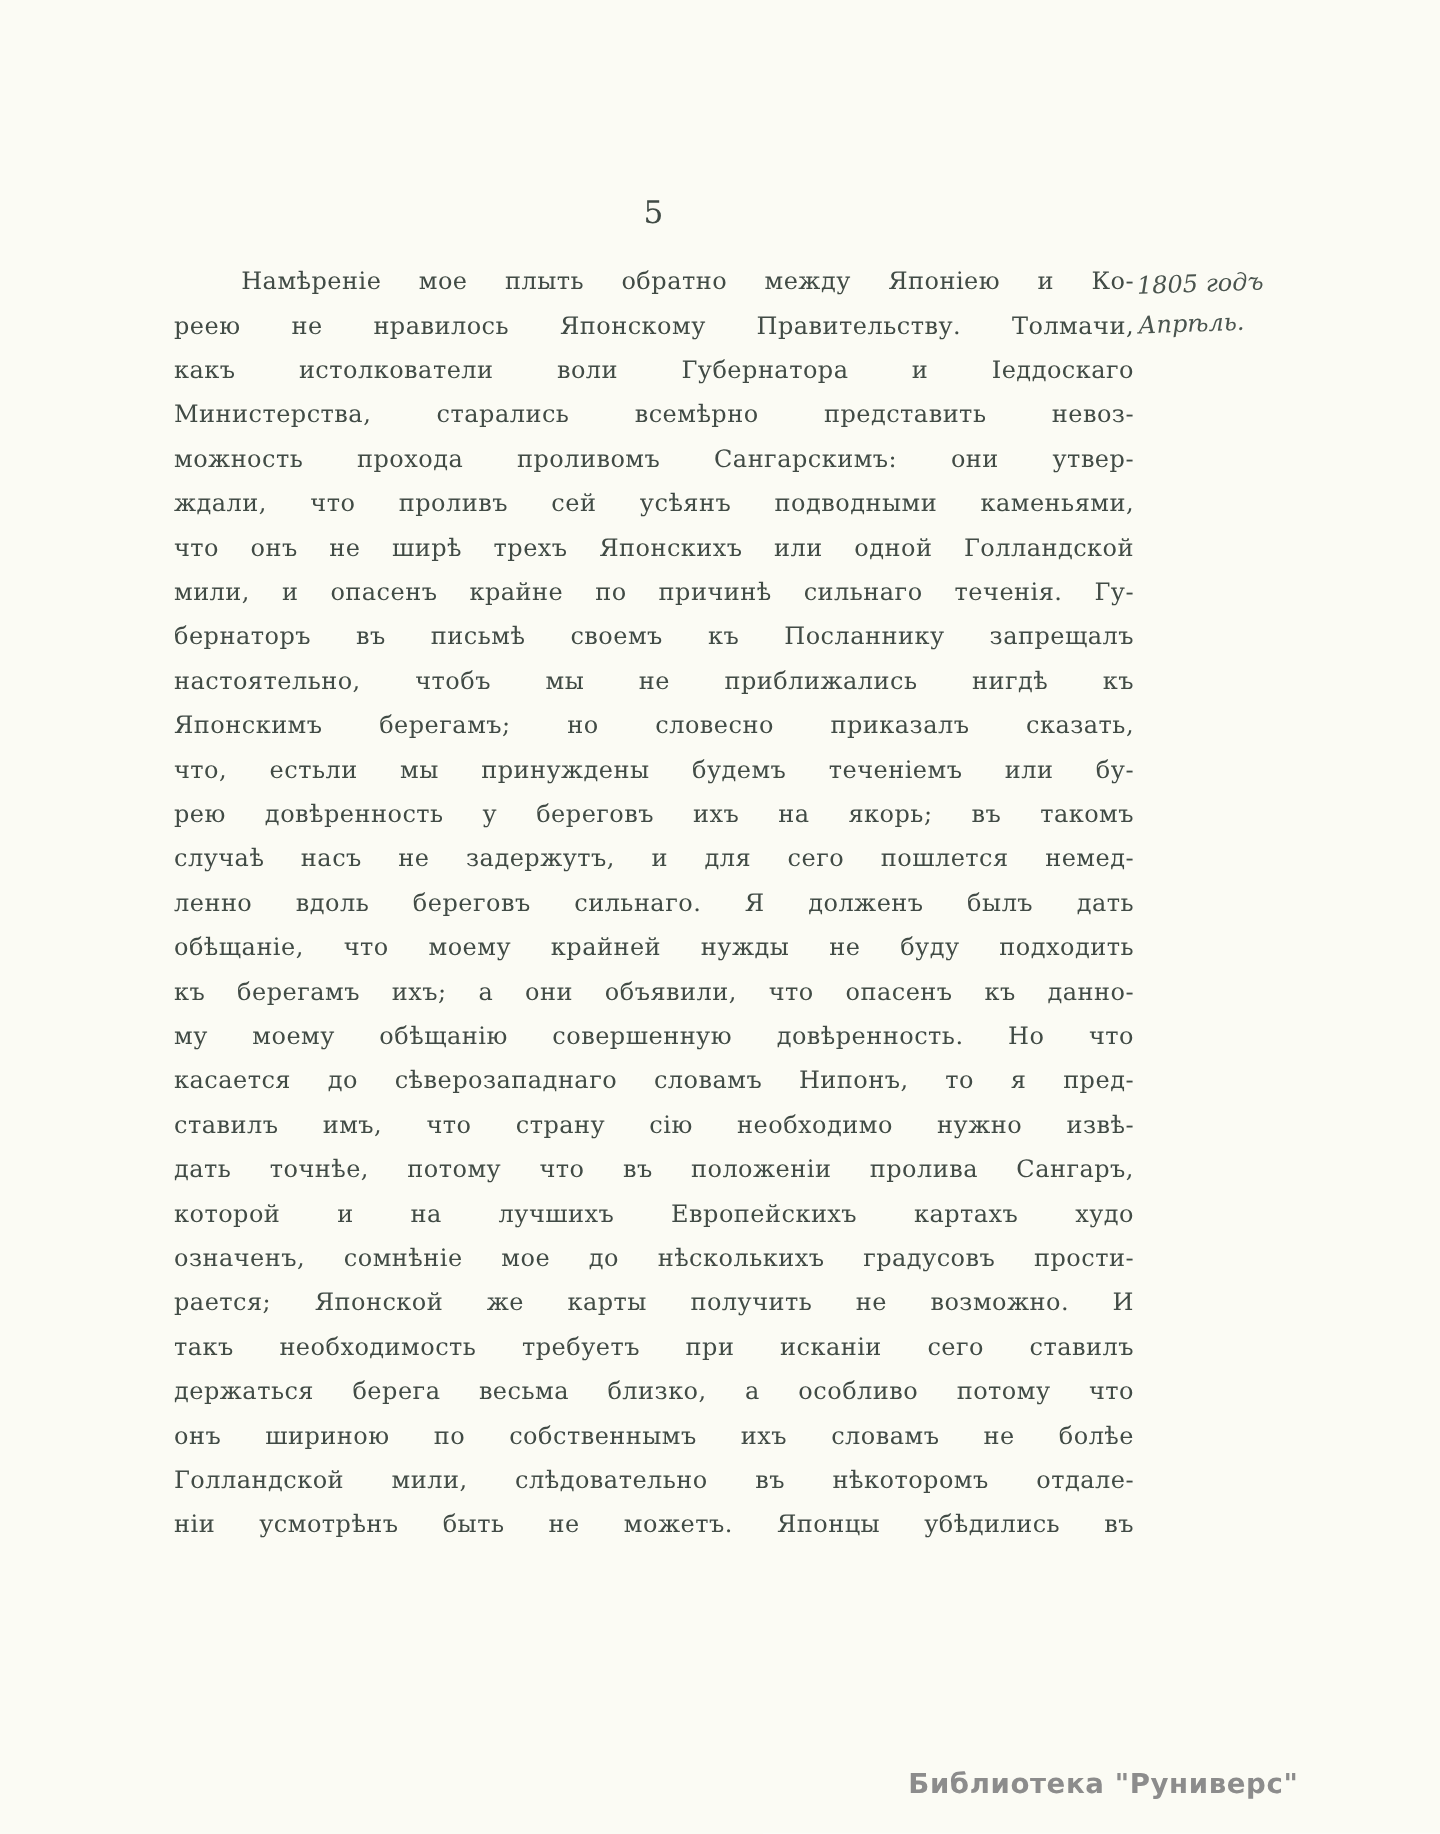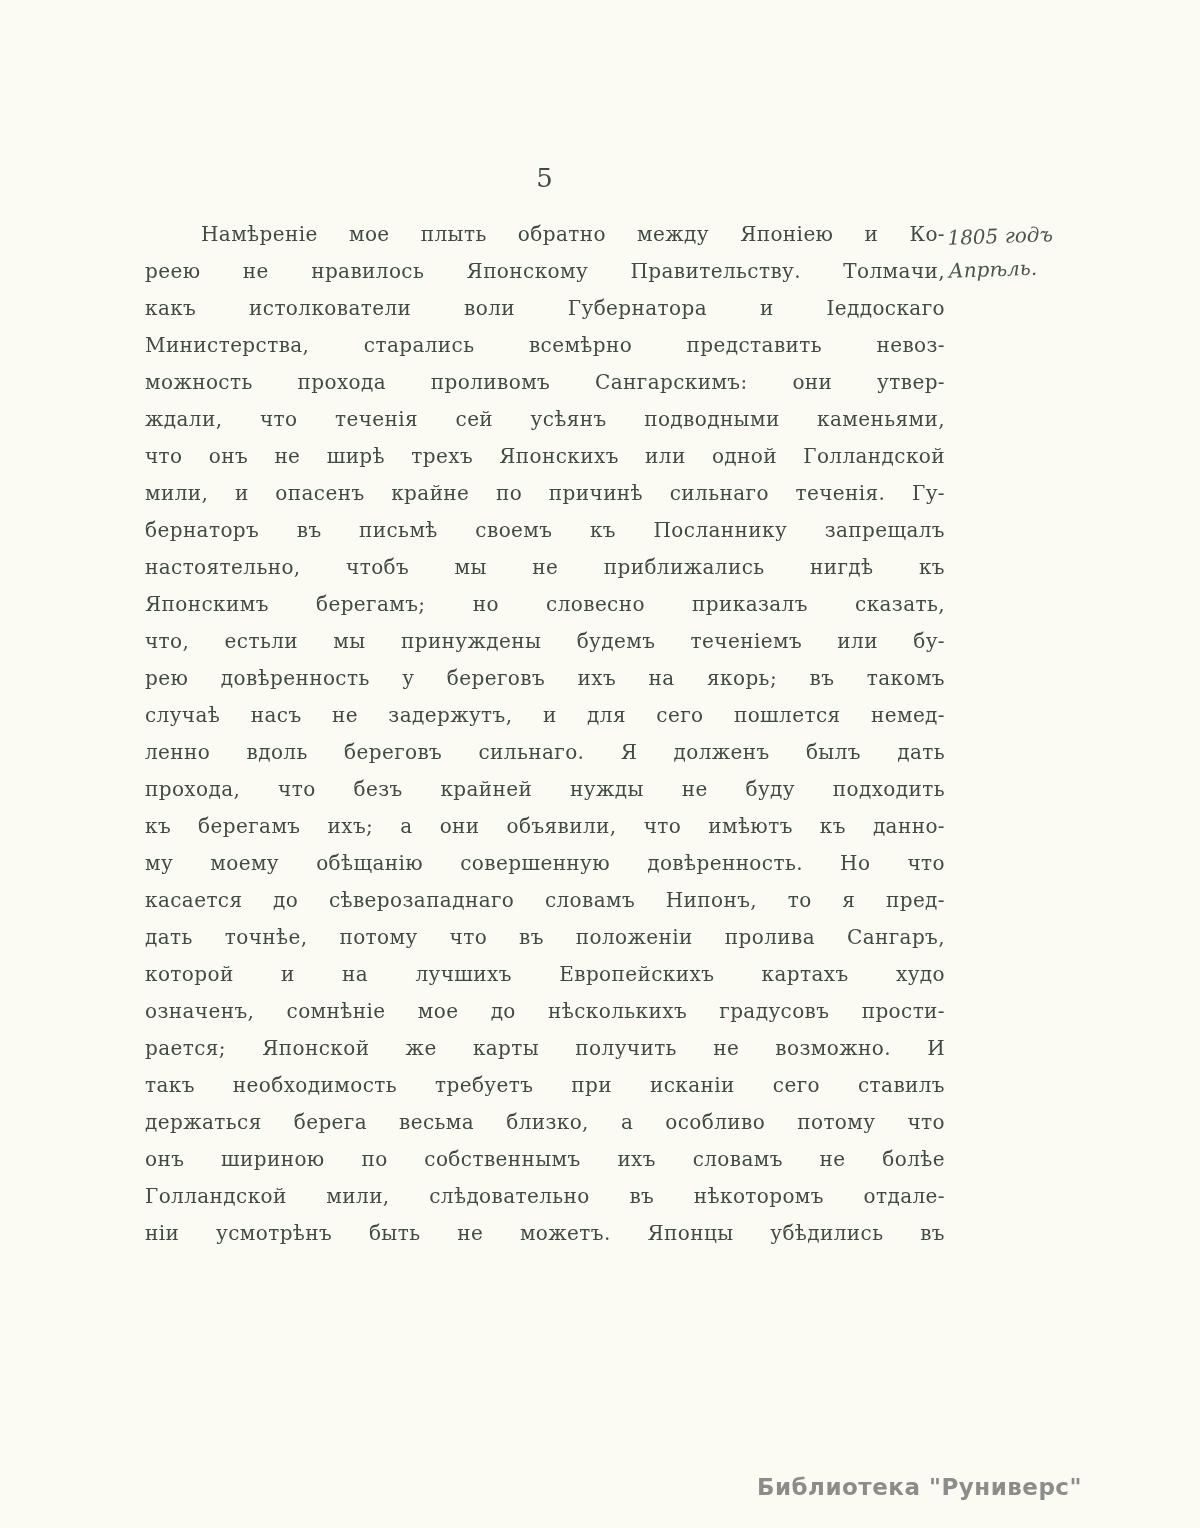--- a/index.html
+++ b/index.html
@@ -71,34 +71,35 @@
     <div>1805 годъ</div>
     <div>Апрѣль.</div>
   </div>
 
   <div class="text-block">
       <div class="text-line">Намѣреніе мое плыть обратно между Японіею и Ко-</div>
       <div class="text-line">реею не нравилось Японскому Правительству. Толмачи,</div>
       <div class="text-line">какъ истолкователи воли Губернатора и Іеддоскаго</div>
       <div class="text-line">Министерства, старались всемѣрно представить невоз-</div>
       <div class="text-line">можность прохода проливомъ Сангарскимъ: они утвер-</div>
-      <div class="text-line">ждали, что теченія сей усѣянъ подводными каменьями,</div>
+      <div class="text-line">ждали, что проливъ сей усѣянъ подводными каменьями,</div>
       <div class="text-line">что онъ не ширѣ трехъ Японскихъ или одной Голландской</div>
       <div class="text-line">мили, и опасенъ крайне по причинѣ сильнаго теченія. Гу-</div>
       <div class="text-line">бернаторъ въ письмѣ своемъ къ Посланнику запрещалъ</div>
       <div class="text-line">настоятельно, чтобъ мы не приближались нигдѣ къ</div>
       <div class="text-line">Японскимъ берегамъ; но словесно приказалъ сказать,</div>
       <div class="text-line">что, естьли мы принуждены будемъ теченіемъ или бу-</div>
       <div class="text-line">рею довѣренность у береговъ ихъ на якорь; въ такомъ</div>
       <div class="text-line">случаѣ насъ не задержутъ, и для сего пошлется немед-</div>
       <div class="text-line">ленно вдоль береговъ сильнаго. Я долженъ былъ дать</div>
-      <div class="text-line">прохода, что безъ крайней нужды не буду подходить</div>
-      <div class="text-line">къ берегамъ ихъ; а они объявили, что имѣютъ къ данно-</div>
+      <div class="text-line">обѣщаніе, что моему крайней нужды не буду подходить</div>
+      <div class="text-line">къ берегамъ ихъ; а они объявили, что опасенъ къ данно-</div>
       <div class="text-line">му моему обѣщанію совершенную довѣренность. Но что</div>
       <div class="text-line">касается до сѣверозападнаго словамъ Нипонъ, то я пред-</div>
+      <div class="text-line">ставилъ имъ, что страну сію необходимо нужно извѣ-</div>
       <div class="text-line">дать точнѣе, потому что въ положеніи пролива Сангаръ,</div>
       <div class="text-line">которой и на лучшихъ Европейскихъ картахъ худо</div>
       <div class="text-line">означенъ, сомнѣніе мое до нѣсколькихъ градусовъ прости-</div>
       <div class="text-line">рается; Японской же карты получить не возможно. И</div>
       <div class="text-line">такъ необходимость требуетъ при исканіи сего ставилъ</div>
       <div class="text-line">держаться берега весьма близко, а особливо потому что</div>
       <div class="text-line">онъ шириною по собственнымъ ихъ словамъ не болѣе</div>
       <div class="text-line">Голландской мили, слѣдовательно въ нѣкоторомъ отдале-</div>
       <div class="text-line">ніи усмотрѣнъ быть не можетъ. Японцы убѣдились въ</div>
     </div>

